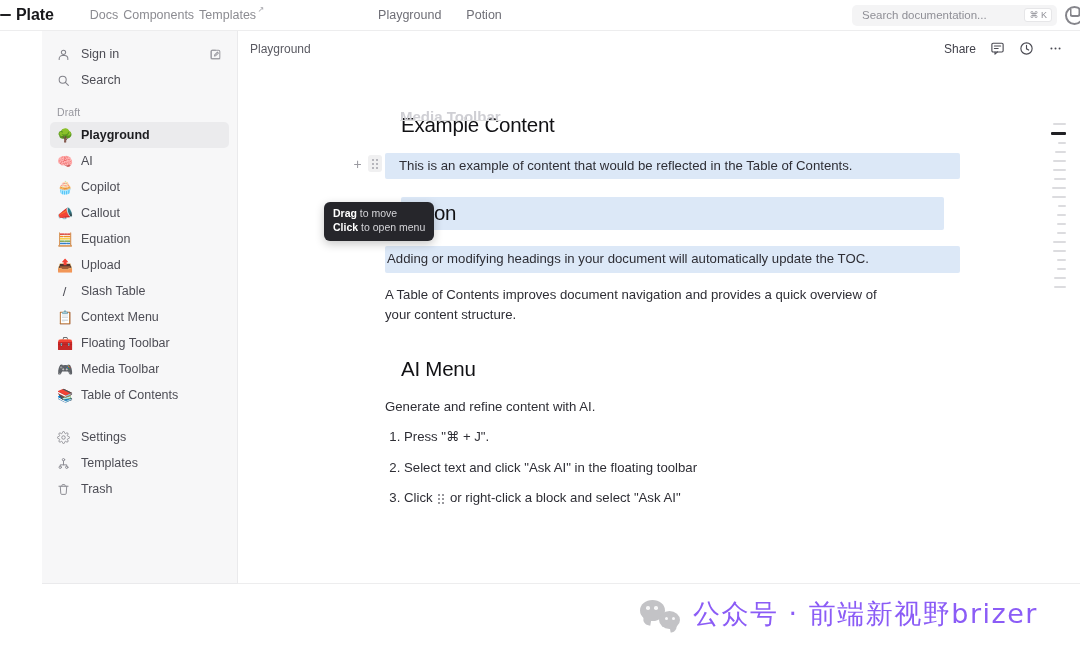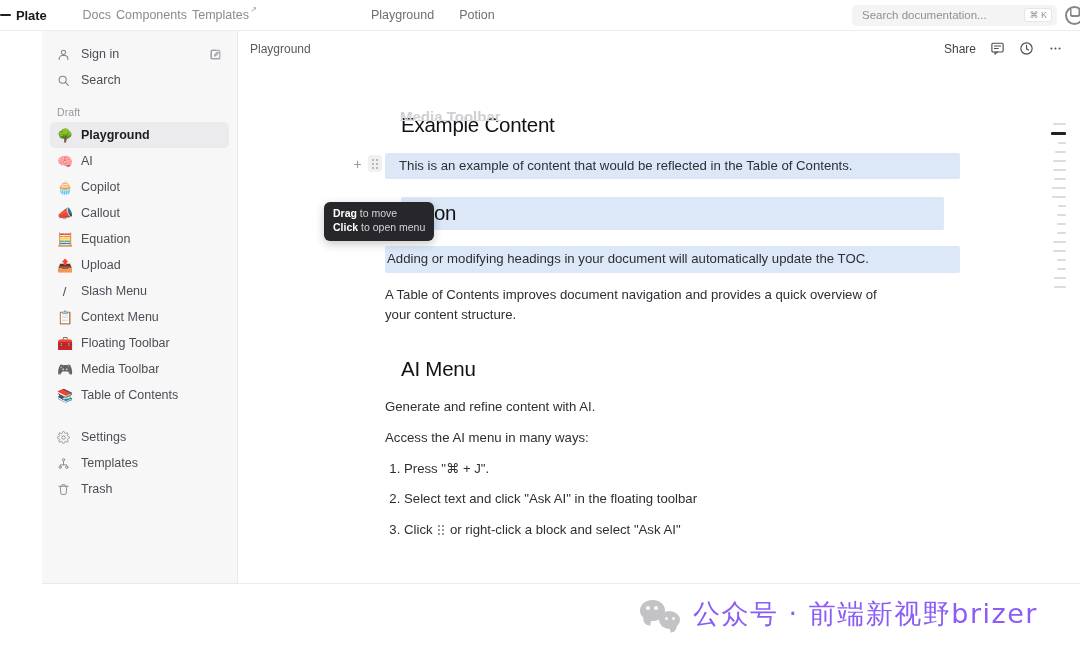--- a/index.html
+++ b/index.html
@@ -17,21 +17,21 @@
     background: #ffffff;
     border-bottom: 1px solid #ededee;
     display: flex; align-items: center;
   }
   .brand { display: flex; align-items: center; gap: 5px; margin-left: 2px; }
   .brand-mark {
     width: 11px; height: 2px; background: #202022; border-radius: 1px;
     margin-left: -2px;
   }
   .brand-name {
-    font-size: 13px; font-weight: bold; color: #18181b; letter-spacing: -.1px;
+    font-size: 16px; font-weight: bold; color: #18181b; letter-spacing: -.1px;
   }
   .nav-links { display: flex; align-items: center; gap: 5px; margin-left: 36px; }
   .nav-link {
     font-size: 12.5px; color: #8b8b91; cursor: pointer; position: relative;
     white-space: nowrap;
   }
   .nav-link .ext {
     font-size: 8px; position: absolute; top: -3px; right: -8px; color: #a5a5ab;
   }
   .nav-center { display: flex; align-items: center; gap: 25px; margin-left: 122px; }
@@ -295,21 +295,21 @@
     <div class="srow">
       <span class="emoji">🧮</span>
       <span class="label">Equation</span>
     </div>
     <div class="srow">
       <span class="emoji">📤</span>
       <span class="label">Upload</span>
     </div>
     <div class="srow">
       <span class="emoji">/</span>
-      <span class="label">Slash Menu</span>
+      <span class="label">Slash Table</span>
     </div>
     <div class="srow">
       <span class="emoji">📋</span>
       <span class="label">Context Menu</span>
     </div>
     <div class="srow">
       <span class="emoji">🧰</span>
       <span class="label">Floating Toolbar</span>
     </div>
     <div class="srow">
@@ -434,21 +434,20 @@
         <h1 class="h hl" style="margin-top:18px; padding:4px 0 5px 2px">ection</h1>
 
         <div class="para hl" style="padding:3px 0 3px 2px">Adding or modifying headings in your document will automatically update the TOC.</div>
 
 
         <div class="para" style="margin-top:12px; max-width:510px">A Table of Contents improves document navigation and provides a quick overview of your content structure.</div>
 
         <h1 class="h" style="margin-top:31px">AI Menu</h1>
 
         <div class="para" style="margin-top:12px">Generate and refine content with AI.</div>
-        <div class="para" style="margin-top:11px">Access the AI menu in many ways:</div>
 
         <ol class="steps">
           <li>
             <span>Press "⌘ + J".</span>
           </li>
           <li>
             <span>Select text and click "Ask AI" in the floating toolbar</span>
           </li>
           <li>
             <span>Click </span>

